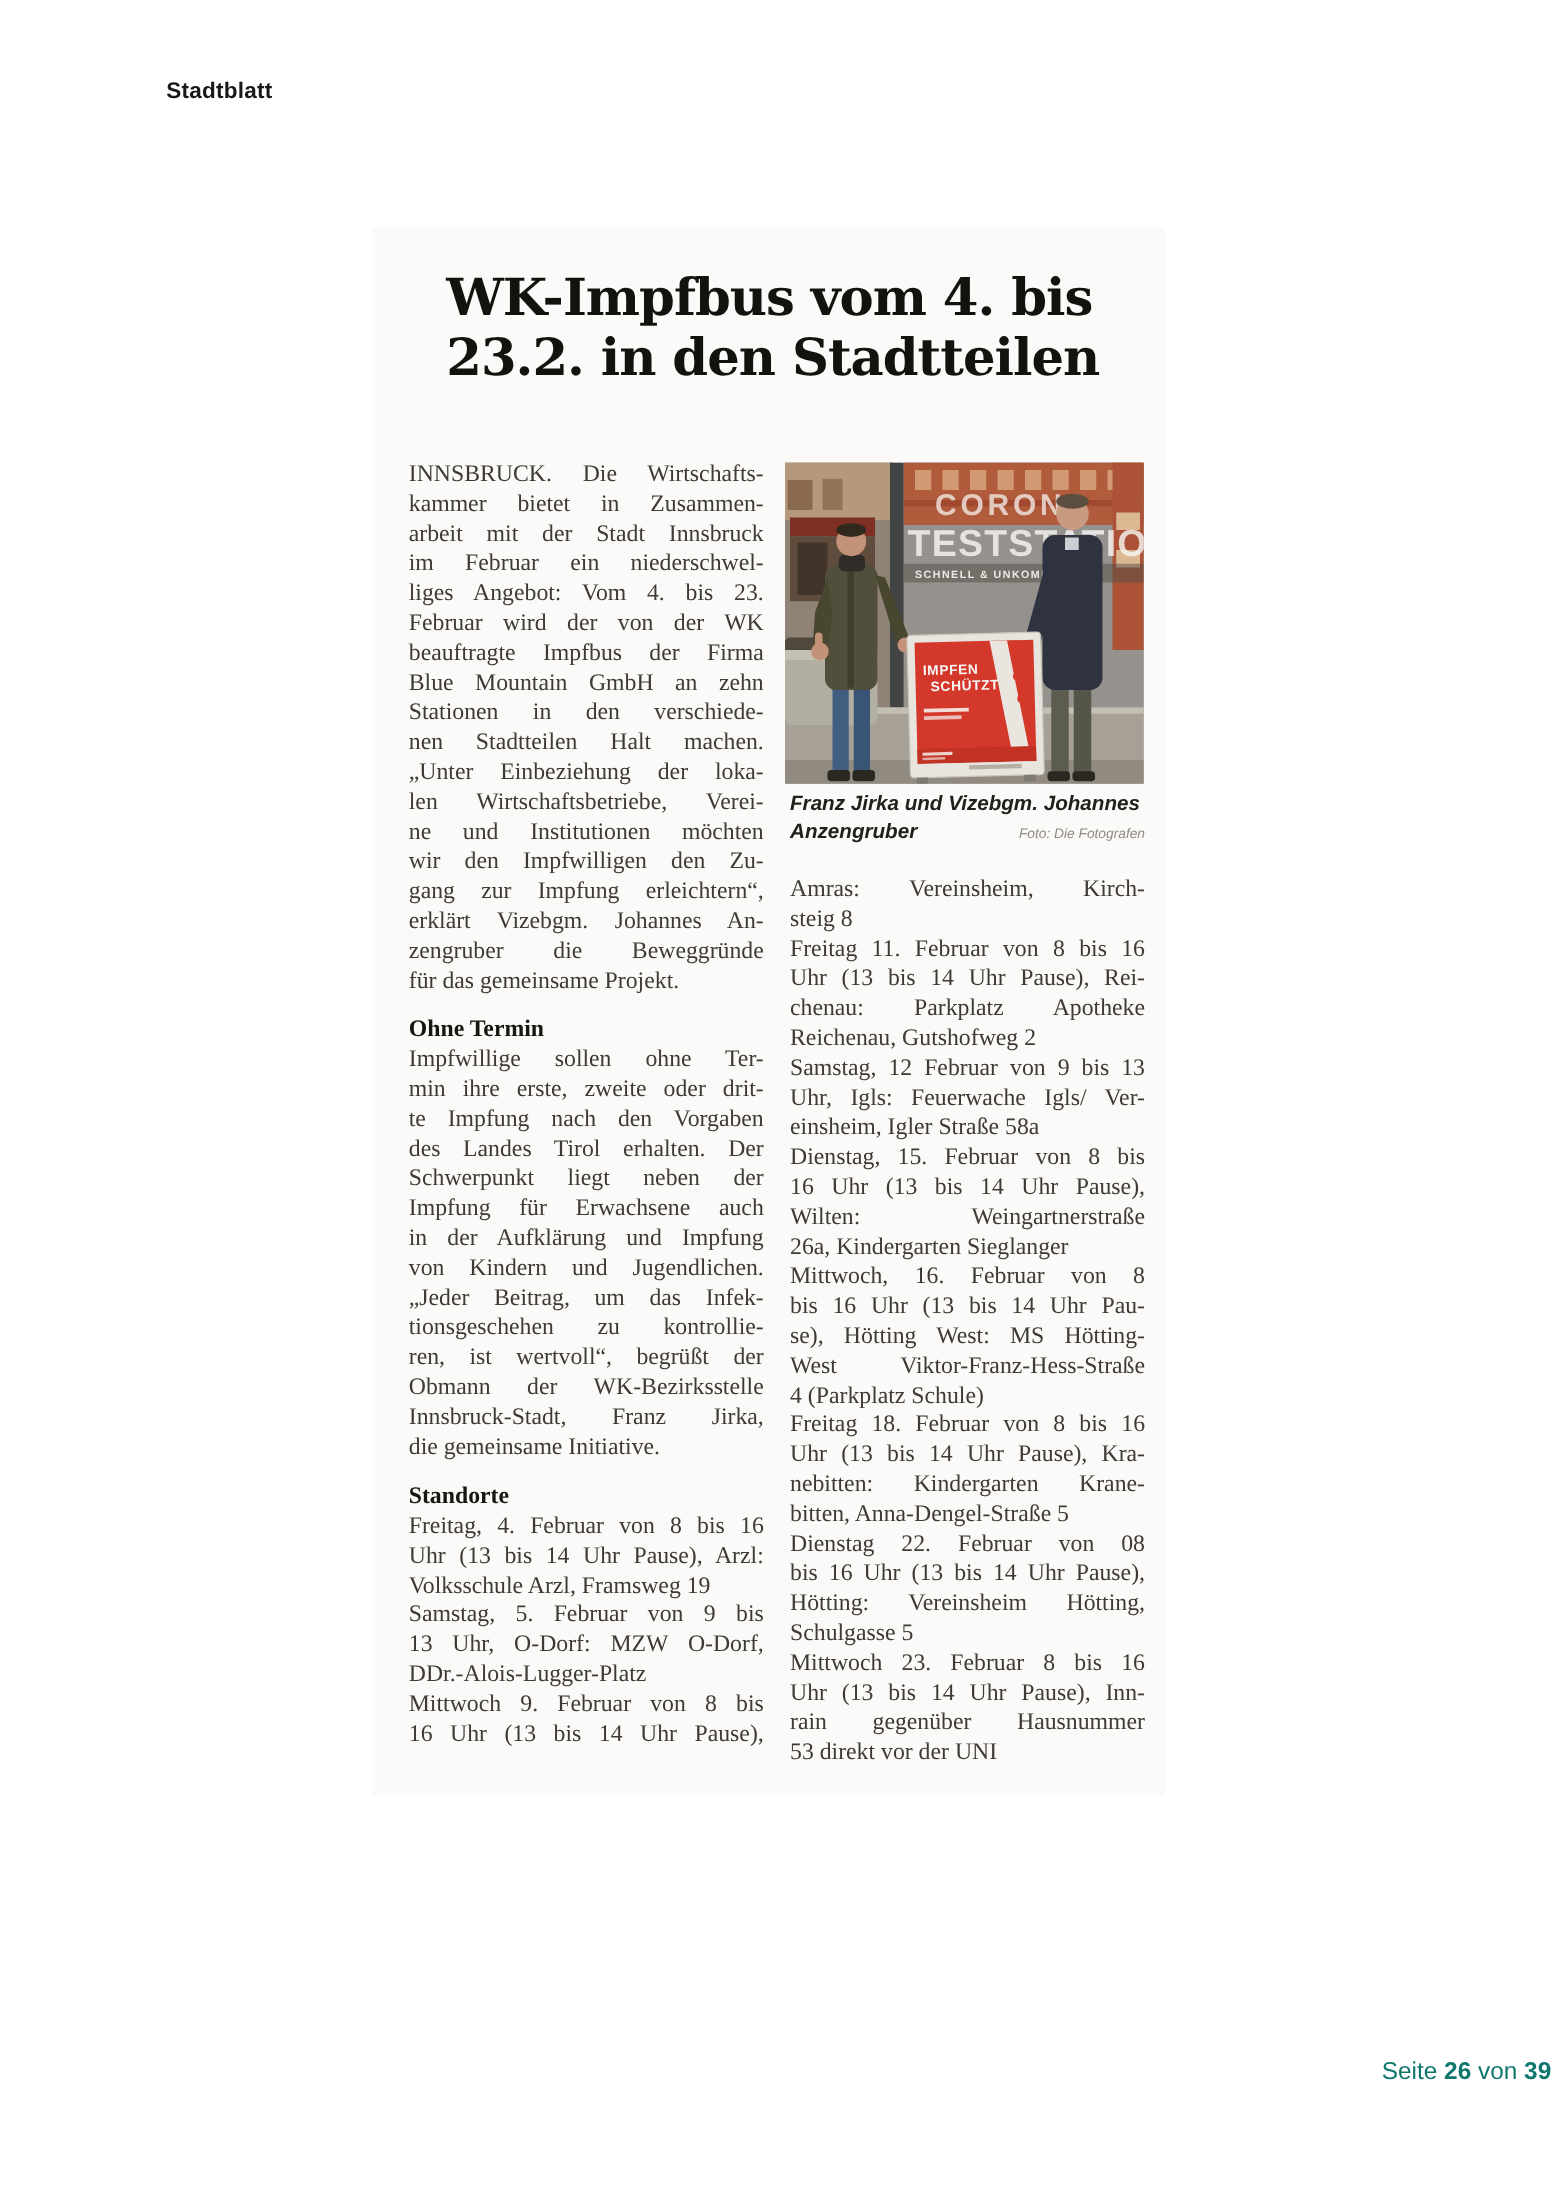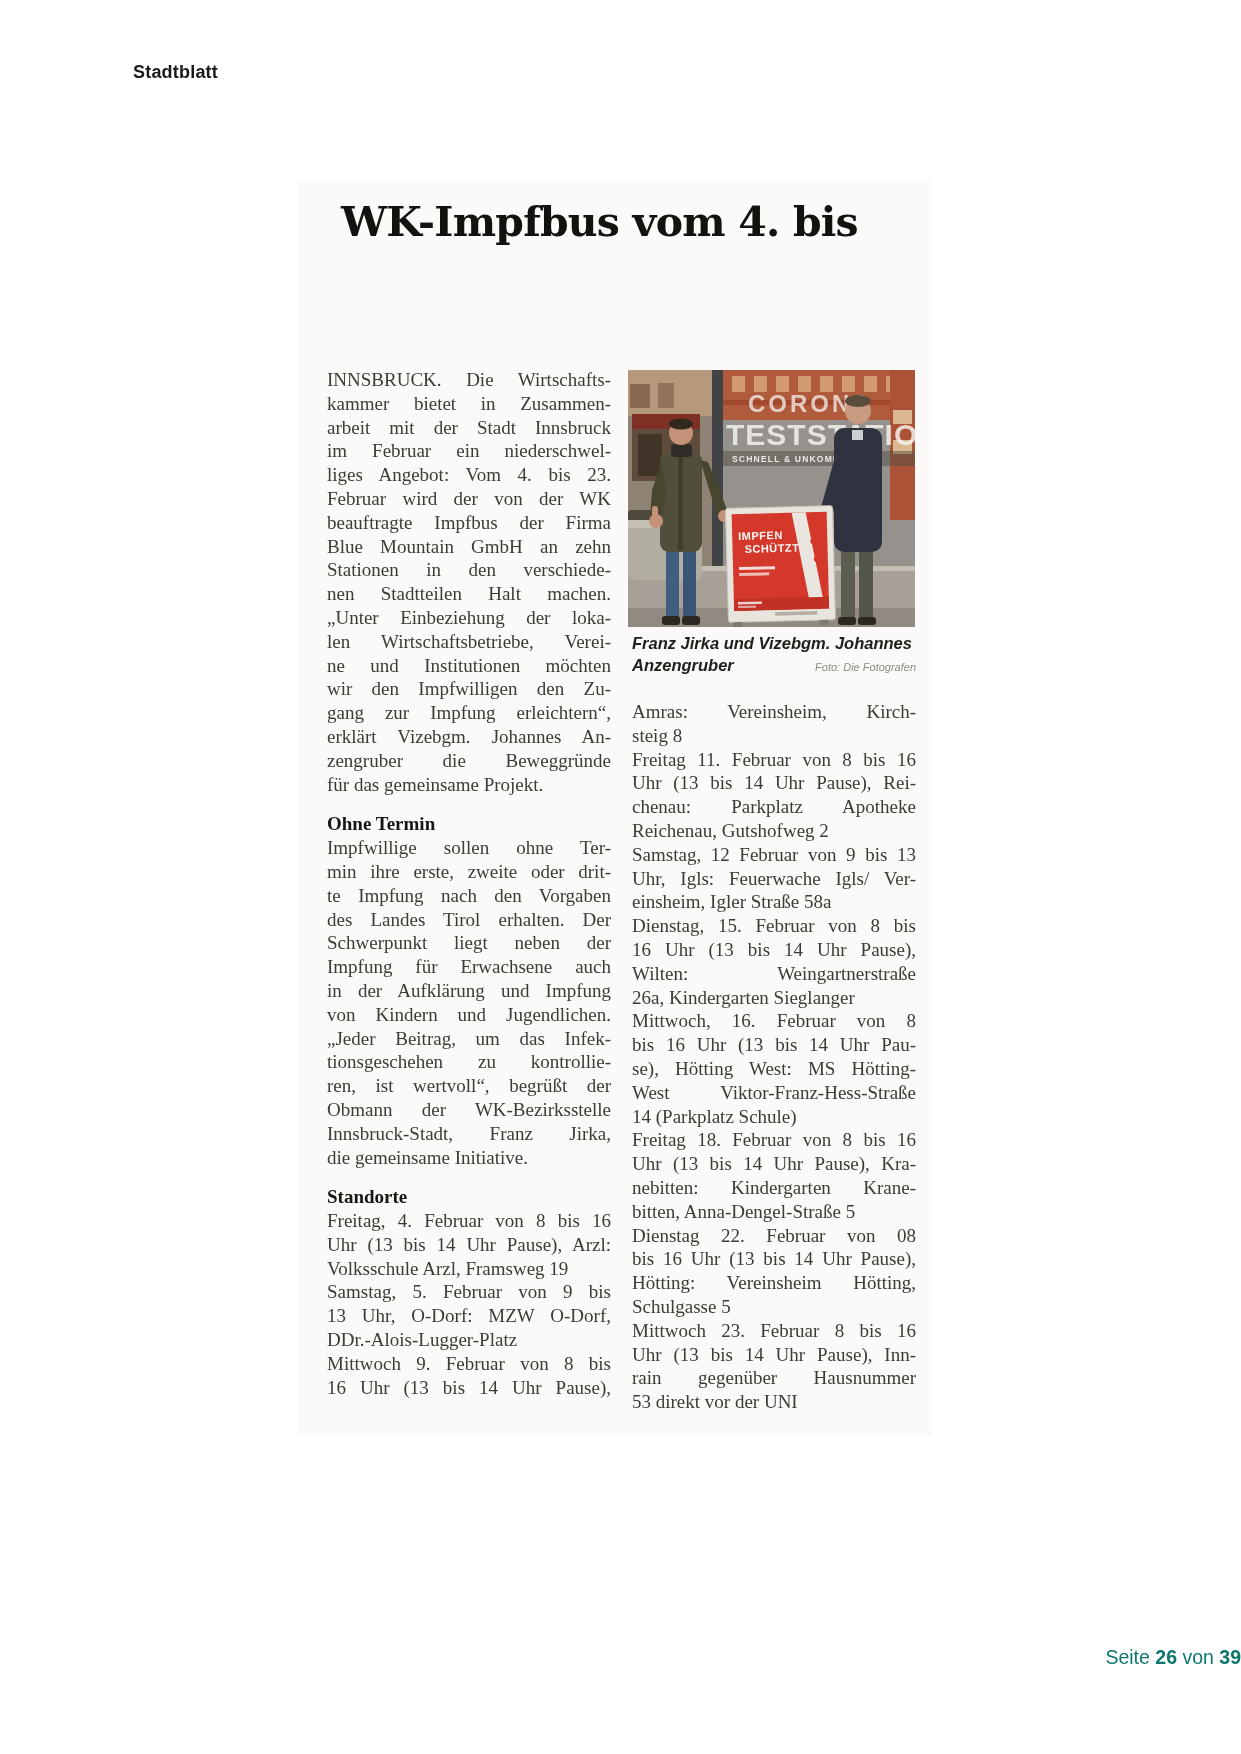--- a/index.html
+++ b/index.html
@@ -1,21 +1,21 @@
 <!DOCTYPE html>
 <html><head>
 <meta charset="utf-8">
 <style>
   html,body{margin:0;padding:0;background:#ffffff;}
   .page{position:relative;width:1241px;height:1754px;background:#ffffff;overflow:hidden;
         font-family:"Liberation Sans",sans-serif;}
   .clip-bg{position:absolute;left:298px;top:182px;width:634px;height:1254px;background:#fbfaf8;}
   .brand{position:absolute;left:133px;top:62px;font-size:18px;font-weight:bold;color:#1b1918;letter-spacing:.2px;}
   .doc-title{position:absolute;left:132px;top:131px;font-size:21px;font-weight:bold;color:#131211;}
-  .headline{position:absolute;left:341px;top:198px;margin:0;font-family:"DejaVu Serif","Liberation Serif",serif;
+  .headline{position:absolute;left:341px;top:198px;margin:16px;font-family:"DejaVu Serif","Liberation Serif",serif;
             font-weight:bold;font-size:41px;line-height:48px;color:#14120f;letter-spacing:-0.8px;white-space:nowrap;}
   .photo{position:absolute;left:628px;top:370px;width:287px;height:257px;}
   .caption{position:absolute;left:632px;top:633px;width:284px;font-weight:bold;font-size:16.5px;
            line-height:21.5px;color:#21201d;font-style:italic;}
   .cap2{display:flex;justify-content:space-between;align-items:baseline;}
   .credit{font-weight:normal;font-size:11px;color:#8e8a84;}
   .col{position:absolute;width:284px;font-family:"Liberation Serif",serif;font-size:19px;
        line-height:23.8px;color:#3e3b35;overflow:visible;}
   .col-left{left:327px;top:368px;}
   .col-right{left:632px;top:700px;}
@@ -28,21 +28,21 @@
 </head>
 <body>
 
 <div class="page">
 
   <div class="clip-bg"></div>
 
   <div class="brand">Stadtblatt</div>
 
 
-  <h1 class="headline"><span>WK-Impfbus vom 4. bis</span><br></h1>
+  <h1 class="headline"><span>WK-Impfbus vom 4. bis</span><br><span>23.2. in den Stadtteilen</span></h1>
 
   <div class="photo">
     <svg width="287" height="257" viewBox="0 0 287 257">
 
       <rect x="0" y="0" width="287" height="257" fill="#99948d"></rect>
 
       <g>
         <rect x="0" y="0" width="86" height="196" fill="#8f8478"></rect>
         <rect x="0" y="0" width="86" height="46" fill="#b99a7f"></rect>
         <rect x="2" y="14" width="20" height="24" fill="#8a6a52"></rect>
@@ -205,21 +205,21 @@
       <div class="tl just">Uhr, Igls: Feuerwache Igls/ Ver-</div>
       <div class="tl">einsheim, Igler Straße 58a</div>
       <div class="tl just">Dienstag, 15. Februar von 8 bis</div>
       <div class="tl just">16 Uhr (13 bis 14 Uhr Pause),</div>
       <div class="tl just">Wilten: Weingartnerstraße</div>
       <div class="tl">26a, Kindergarten Sieglanger</div>
       <div class="tl just">Mittwoch, 16. Februar von 8</div>
       <div class="tl just">bis 16 Uhr (13 bis 14 Uhr Pau-</div>
       <div class="tl just">se), Hötting West: MS Hötting-</div>
       <div class="tl just">West Viktor-Franz-Hess-Straße</div>
-      <div class="tl">14 (Parkplatz Schule)</div>
+      <div class="tl">4 (Parkplatz Schule)</div>
       <div class="tl just">Freitag 18. Februar von 8 bis 16</div>
       <div class="tl just">Uhr (13 bis 14 Uhr Pause), Kra-</div>
       <div class="tl just">nebitten: Kindergarten Krane-</div>
       <div class="tl">bitten, Anna-Dengel-Straße 5</div>
       <div class="tl just">Dienstag 22. Februar von 08</div>
       <div class="tl just">bis 16 Uhr (13 bis 14 Uhr Pause),</div>
       <div class="tl just">Hötting: Vereinsheim Hötting,</div>
       <div class="tl">Schulgasse 5</div>
       <div class="tl just">Mittwoch 23. Februar 8 bis 16</div>
       <div class="tl just">Uhr (13 bis 14 Uhr Pause), Inn-</div>

